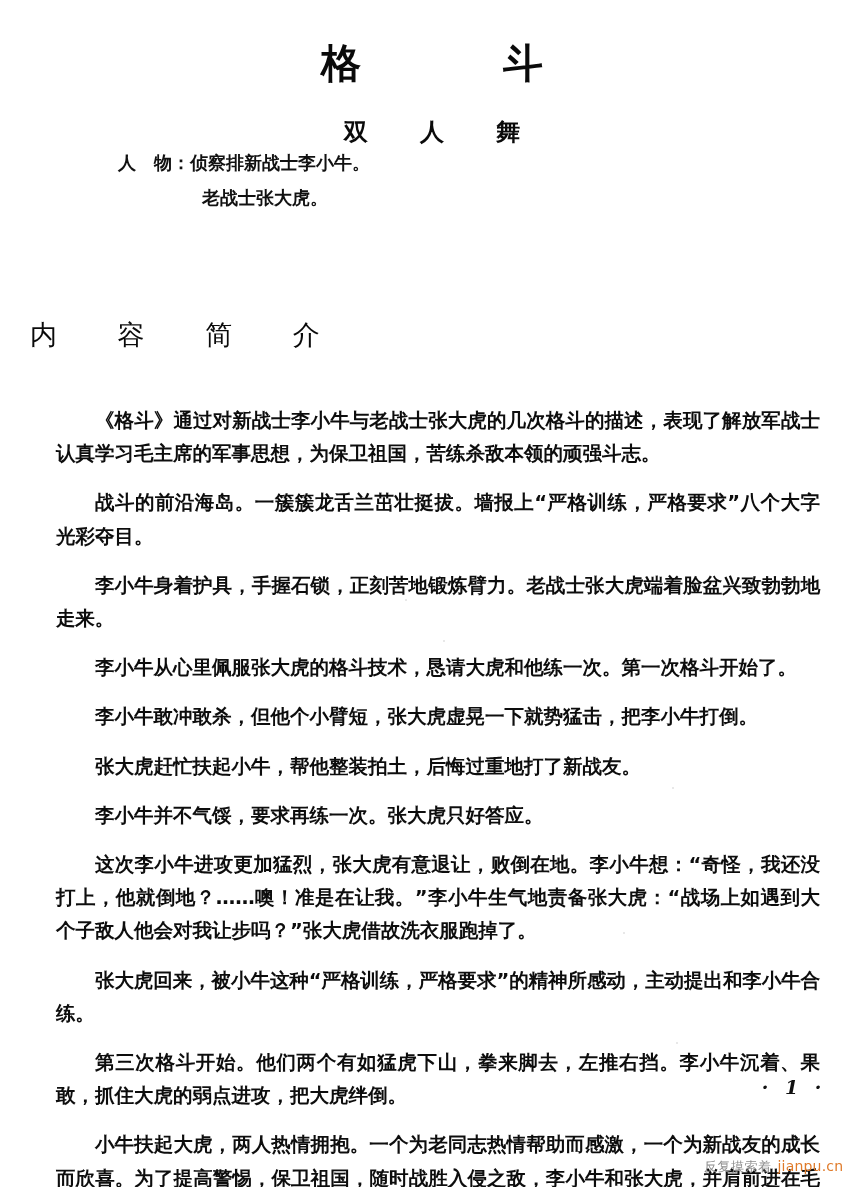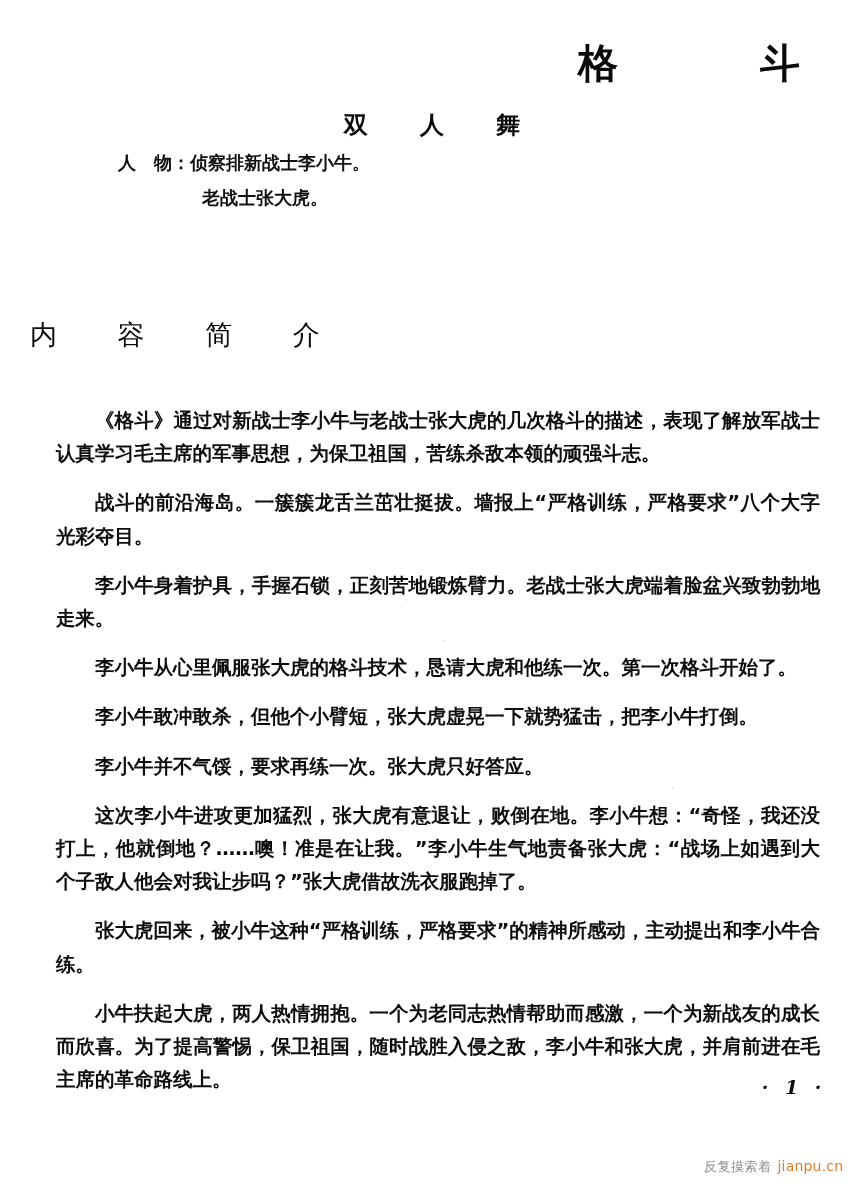--- a/index.html
+++ b/index.html
@@ -21,33 +21,33 @@
     inset: 0;
     background: #ffffff;
   }
 
   
   .doc-title {
     position: absolute;
     top: 8px;
     left: 0;
     width: 864px;
-    text-align: right;
+    text-align: center;
     font-family: "DejaVu Sans", "Liberation Sans", sans-serif;
     font-size: 40px;
     font-weight: 700;
     letter-spacing: 64px;
     text-indent: 64px;
     line-height: 56px;
     color: #0a0a0a;
   }
 
   .doc-subtitle {
     position: absolute;
-    top: 88px;
+    top: 95px;
     left: 0;
     width: 864px;
     text-align: center;
     font-family: "DejaVu Sans", "Liberation Sans", sans-serif;
     font-size: 24px;
     font-weight: 700;
     letter-spacing: 22px;
     text-indent: 22px;
     line-height: 34px;
     color: #0a0a0a;
@@ -157,23 +157,25 @@
   </div>
 
   <h3 class="section-header">内 容 简 介</h3>
 
   <div class="body-text">
     <p>《格斗》通过对新战士李小牛与老战士张大虎的几次格斗的描述，表现了解放军战士认真学习毛主席的军事思想，为保卫祖国，苦练杀敌本领的顽强斗志。</p>
     <p>战斗的前沿海岛。一簇簇龙舌兰茁壮挺拔。墙报上“严格训练，严格要求”八个大字光彩夺目。</p>
     <p class="tight">李小牛身着护具，手握石锁，正刻苦地锻炼臂力。老战士张大虎端着脸盆兴致勃勃地走来。</p>
     <p>李小牛从心里佩服张大虎的格斗技术，恳请大虎和他练一次。第一次格斗开始了。</p>
     <p>李小牛敢冲敢杀，但他个小臂短，张大虎虚晃一下就势猛击，把李小牛打倒。</p>
+    <p>张大虎赶忙扶起小牛，帮他整装拍土，后悔过重地打了新战友。</p>
     <p>李小牛并不气馁，要求再练一次。张大虎只好答应。</p>
     <p>这次李小牛进攻更加猛烈，张大虎有意退让，败倒在地。李小牛想：“奇怪，我还没打上，他就倒地？……噢！准是在让我。”李小牛生气地责备张大虎：“战场上如遇到大个子敌人他会对我让步吗？”张大虎借故洗衣服跑掉了。</p>
     <p class="tight">张大虎回来，被小牛这种“严格训练，严格要求”的精神所感动，主动提出和李小牛合练。</p>
+    <p>第三次格斗开始。他们两个有如猛虎下山，拳来脚去，左推右挡。李小牛沉着、果敢，抓住大虎的弱点进攻，把大虎绊倒。</p>
     <p>小牛扶起大虎，两人热情拥抱。一个为老同志热情帮助而感激，一个为新战友的成长而欣喜。为了提高警惕，保卫祖国，随时战胜入侵之敌，李小牛和张大虎，并肩前进在毛主席的革命路线上。</p>
   </div>
 
   <div class="page-number">· 1 ·</div>
 
   <div class="watermark">
     <span class="wm-cn">反复摸索着</span>
     <span class="wm-url">jianpu.cn</span>
   </div>
 

